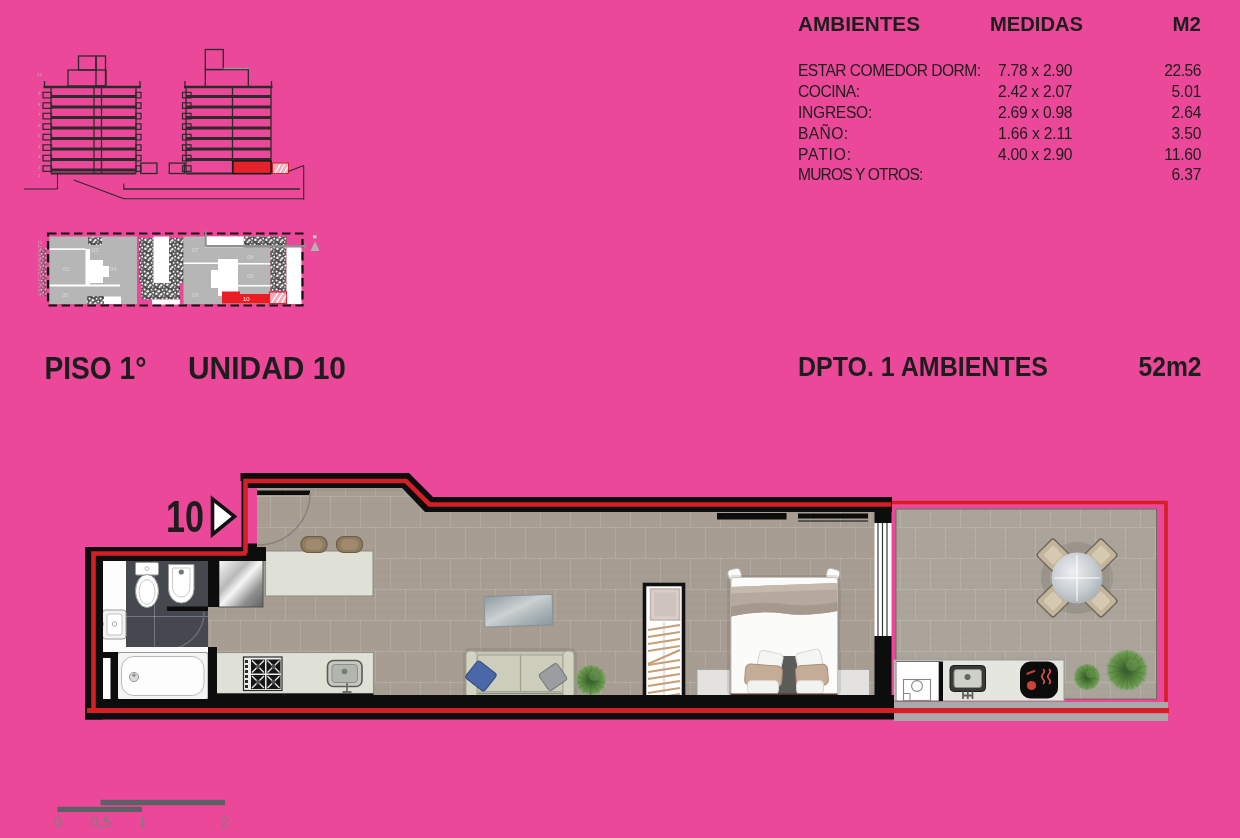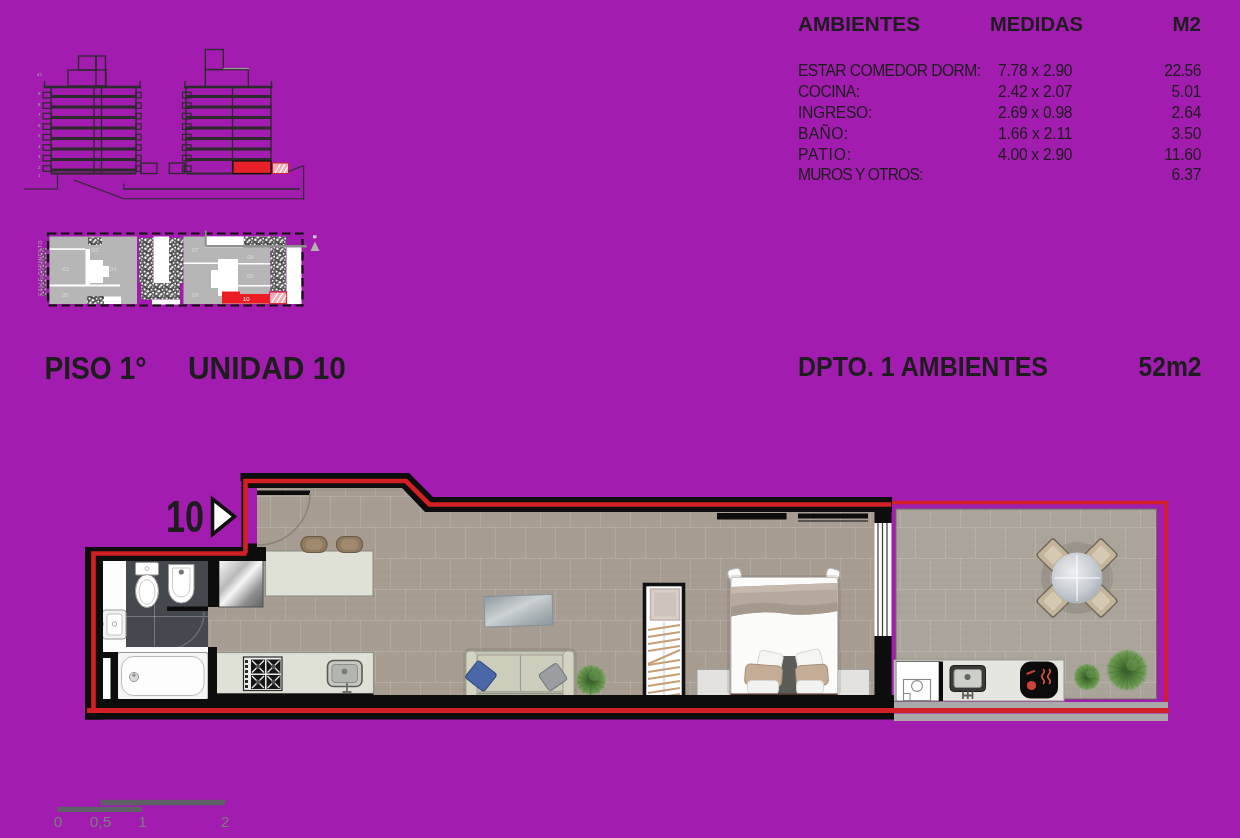--- a/index.html
+++ b/index.html
@@ -1,16 +1,16 @@
 <!DOCTYPE html>
 <html><head>
 <meta charset="utf-8">
 <style>
   html,body{margin:0;padding:0;background:#ffffff;}
-  #sheet{position:relative;width:1240px;height:838px;background:#a21caf;overflow:hidden;
+  #sheet{position:relative;width:1240px;height:838px;background:#ec4899;overflow:hidden;
          font-family:"Liberation Sans",sans-serif;}
   svg text{font-family:"Liberation Sans",sans-serif;}
 </style>
 </head>
 <body>
 <div id="sheet">
 <svg width="1240" height="838" viewBox="0 0 1240 838">
 <defs>
   <pattern id="tile" width="60" height="62" patternUnits="userSpaceOnUse">
     <rect width="60" height="62" fill="#a79d92"></rect>

